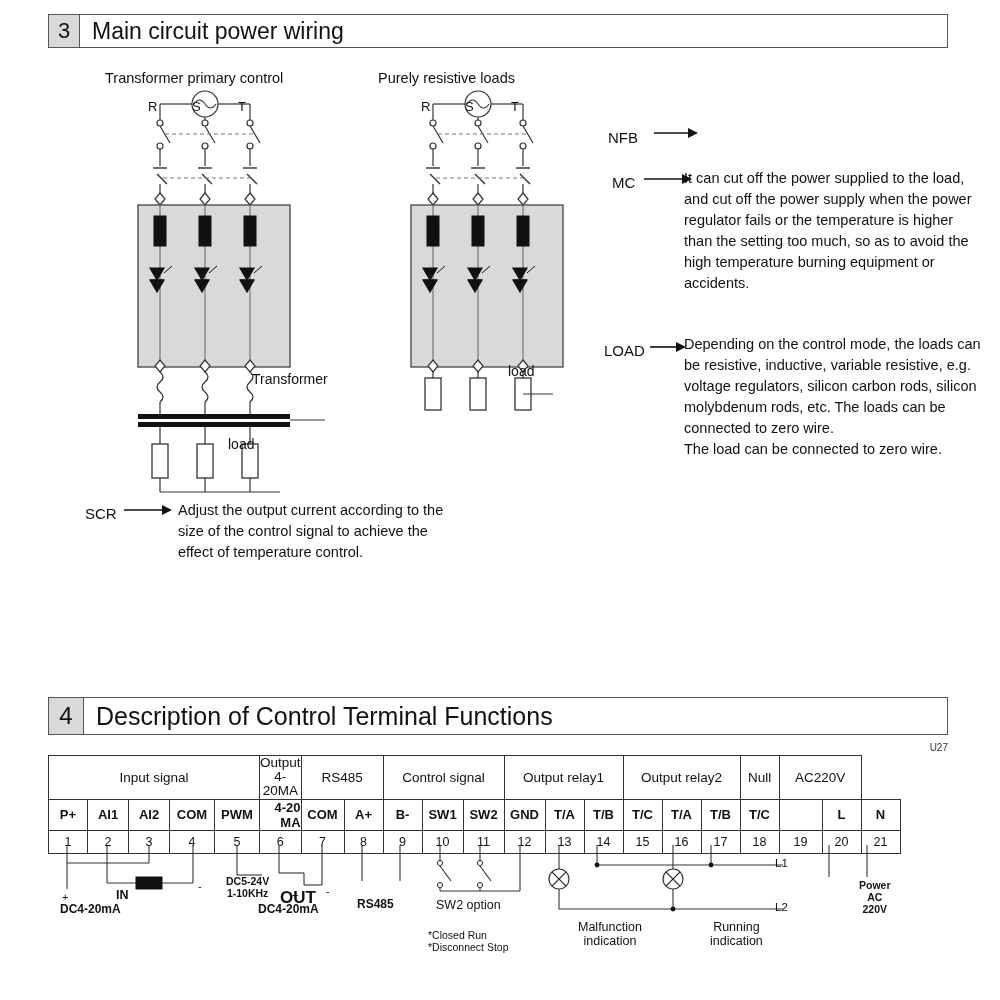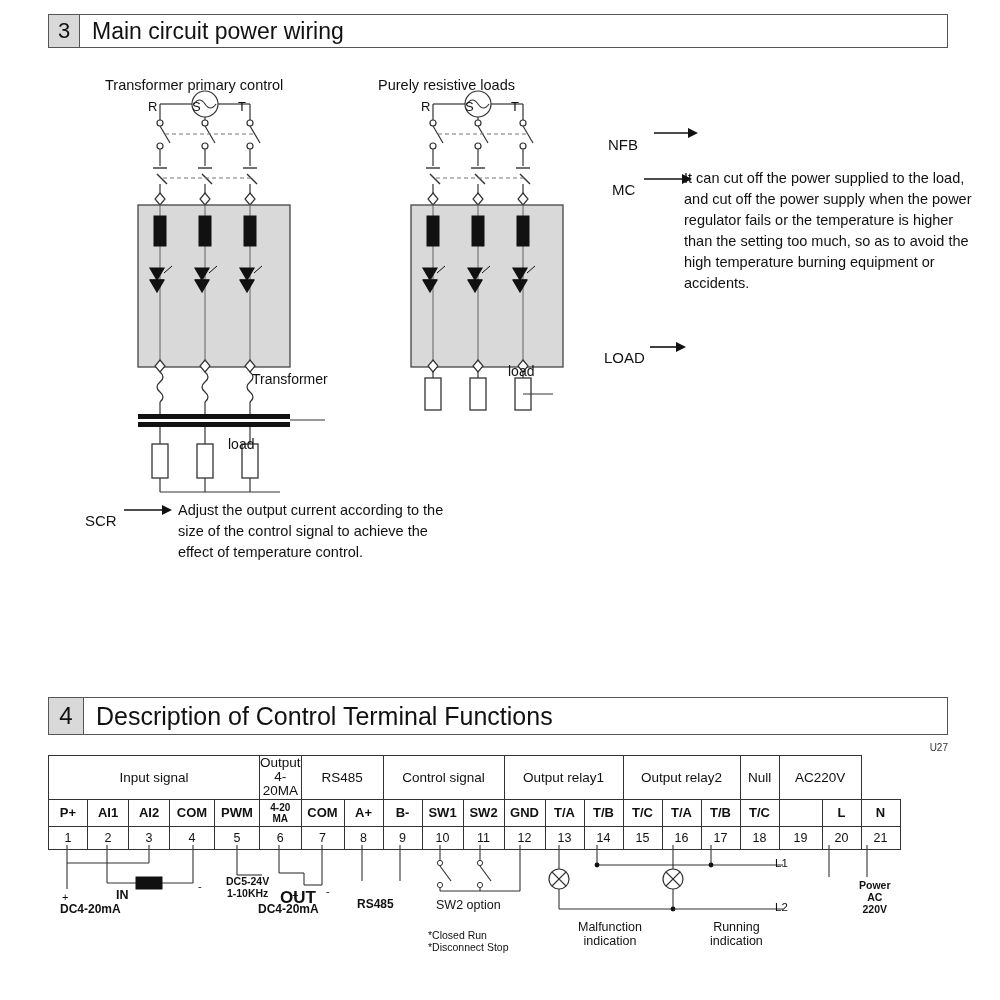--- a/index.html
+++ b/index.html
@@ -28,21 +28,21 @@
 
   #sec3{left:48px;top:14px;width:900px;height:34px;}
   #sec3 .sec-num{width:30px;font-size:22px;}
   #sec3 .sec-title{flex:1;font-size:23px;}
 
   #sec4{left:48px;top:697px;width:900px;height:38px;}
   #sec4 .sec-num{width:34px;font-size:24px;}
   #sec4 .sec-title{flex:1;font-size:25px;}
 
   
-  .t{position:absolute;font-size:14px;line-height:1.35;white-space:pre;margin-top:7px;}
+  .t{position:absolute;font-size:14px;line-height:1.35;white-space:pre;}
   .tw{position:absolute;font-size:14.5px;line-height:1.45;}
   .lbl{position:absolute;font-size:13px;text-align:center;}
 
   svg{position:absolute;overflow:visible;}
 
   
   .ttable{position:absolute;left:48px;top:755px;border-collapse:collapse;}
   .ttable td{
     border:1px solid #333;
     font-size:12.5px;
@@ -292,20 +292,22 @@
     <line x1="0" y1="7" x2="38" y2="7" stroke="#111" stroke-width="1.6"></line>
     <polygon points="38,2 48,7 38,12" fill="#111"></polygon>
   </svg>
   <div class="tw" style="left:684px;top:168px;width:300px;">It can cut off the power supplied to the load, and cut off the power supply when the power regulator fails or the temperature is higher than the setting too much, so as to avoid the high temperature burning equipment or accidents.</div>
 
   <div class="t" style="left:604px;top:341px;font-size:15px;">LOAD</div>
   <svg width="36" height="14" style="left:650px;top:340px;">
     <line x1="0" y1="7" x2="26" y2="7" stroke="#111" stroke-width="1.6"></line>
     <polygon points="26,2 36,7 26,12" fill="#111"></polygon>
   </svg>
+  <div class="tw" style="left:684px;top:334px;width:302px;white-space:pre-line;">Depending on the control mode, the loads can be resistive, inductive, variable resistive, e.g. voltage regulators, silicon carbon rods, silicon molybdenum rods, etc. The loads can be connected to zero wire.
+The load can be connected to zero wire.</div>
 
   <div class="t" style="left:85px;top:504px;font-size:15px;">SCR</div>
   <svg width="48" height="14" style="left:124px;top:503px;">
     <line x1="0" y1="7" x2="38" y2="7" stroke="#111" stroke-width="1.6"></line>
     <polygon points="38,2 48,7 38,12" fill="#111"></polygon>
   </svg>
   <div class="tw" style="left:178px;top:500px;width:280px;">Adjust the output current according to the size of the control signal to achieve the effect of temperature control.</div>
 
   <div class="sec-head" id="sec4">
     <div class="sec-num">4</div>
@@ -326,21 +328,21 @@
       <td colspan="3">Output relay2</td>
       <td colspan="1">Null</td>
       <td colspan="2">AC220V</td>
     </tr>
     <tr class="row-name">
       <td style="width:38px">P+</td>
       <td style="width:40px">AI1</td>
       <td style="width:40px">AI2</td>
       <td style="width:44px">COM</td>
       <td style="width:44px">PWM</td>
-      <td style="width:40px;white-space:pre-line;font-size:10px;">4-20
+      <td style="width:40px;white-space:pre-line;font-size:13px;text-align:right;">4-20
 MA</td>
       <td style="width:42px">COM</td>
       <td style="width:38px">A+</td>
       <td style="width:38px">B-</td>
       <td style="width:40px">SW1</td>
       <td style="width:40px">SW2</td>
       <td style="width:40px">GND</td>
       <td style="width:38px">T/A</td>
       <td style="width:38px">T/B</td>
       <td style="width:38px">T/C</td>

